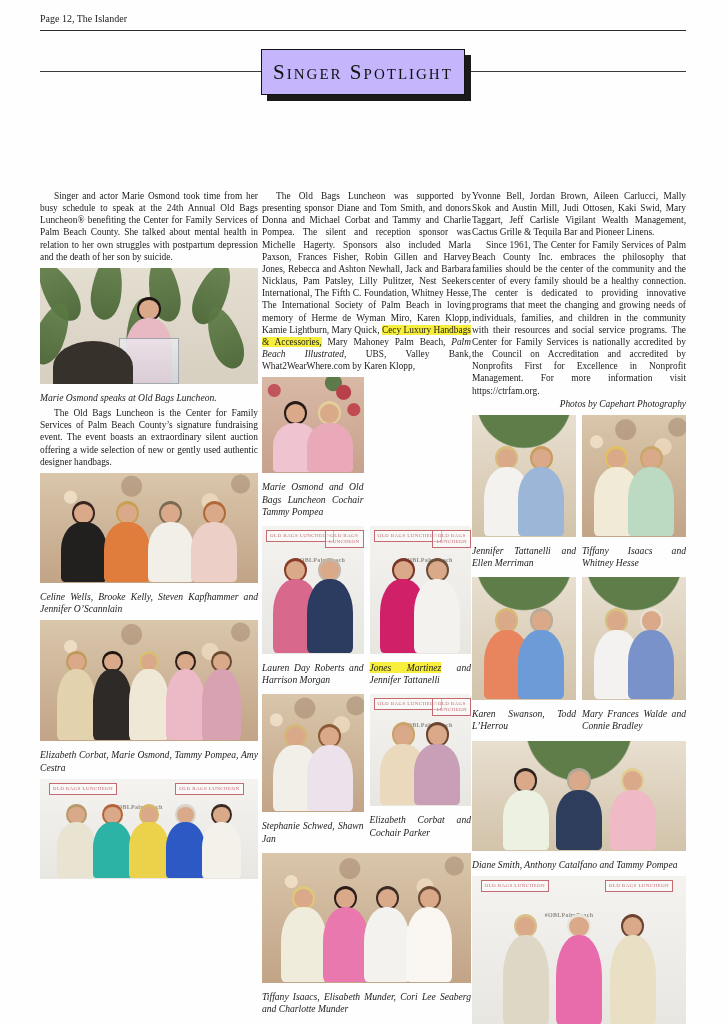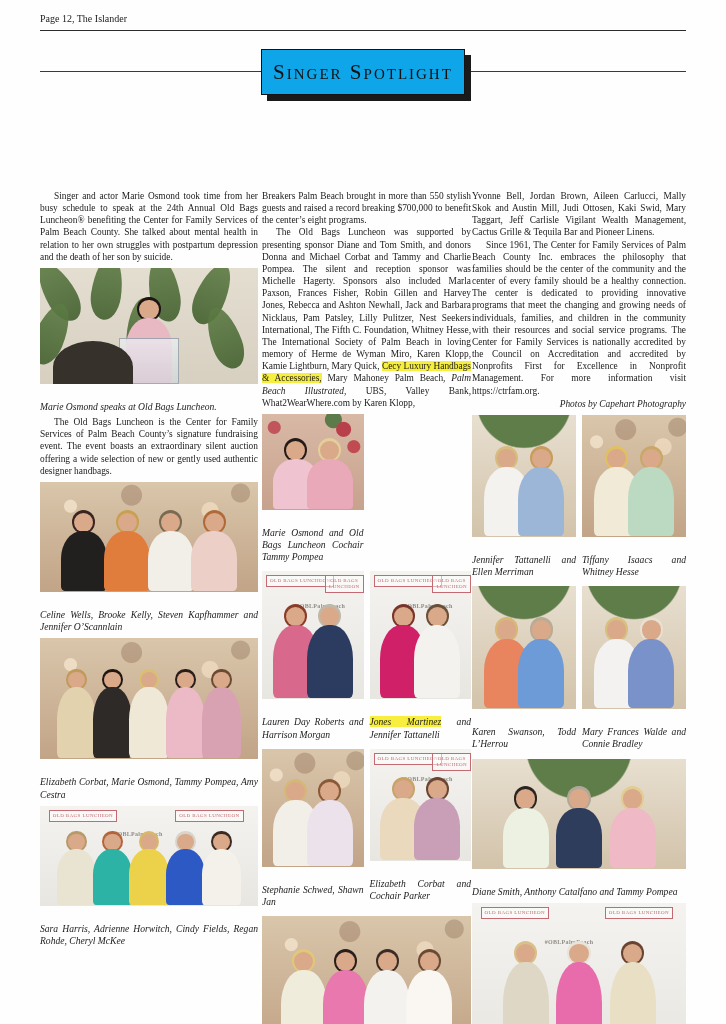--- a/index.html
+++ b/index.html
@@ -3,37 +3,37 @@
 <meta charset="utf-8">
 <style>
   html,body{margin:0;padding:0;background:#ffffff;}
   .page{position:relative;width:726px;height:1024px;background:#fefefe;overflow:hidden;
         font-family:"Liberation Serif",serif;color:#1b1b1b;}
   .masthead{position:absolute;left:40px;top:13px;font-size:10px;}
   .rule-top{position:absolute;left:40px;right:40px;top:30px;border-top:1.4px solid #2b2b2b;}
   .banner-wrap{position:absolute;left:40px;right:40px;top:49px;height:50px;}
   .banner-line{position:absolute;left:0;right:0;top:22px;border-top:1.2px solid #3a3a3a;}
   .banner-box{position:absolute;left:50%;transform:translateX(-50%);top:0;width:202px;height:44px;
-              background:#0ea5e9;border:1.6px solid #121212;box-shadow:6px 6px 0 0 #1a1a1a;
+              background:#c4b5fd;border:1.6px solid #121212;box-shadow:6px 6px 0 0 #1a1a1a;
               display:flex;align-items:center;justify-content:center;}
   .banner-text{font-variant:small-caps;font-size:21px;letter-spacing:2px;color:#111;}
   .headline{position:absolute;left:0;right:0;top:101px;text-align:center;font-weight:bold;
             font-size:22.5px;line-height:27px;color:#101010;}
   .col{position:absolute;top:190px;font-size:9.4px;line-height:12.15px;text-align:justify;}
   .col1{left:40px;width:218px;}
   .col2{left:262px;width:209px;}
   .col3{left:472px;width:214px;}
   .col p{margin:0;text-indent:14px;}
   .col p.noind{text-indent:0;}
   .col p.credit{text-indent:0;text-align:right;font-style:italic;margin-top:1px;}
   .hl{background:#f7ee3e;}
   .it{font-style:italic;}
   .fig{margin:5px 0 3px;}
   .photo{position:relative;width:100%;overflow:hidden;}
-  figcaption{font-style:italic;font-size:9.6px;line-height:12.2px;text-align:justify;margin-top:17px;}
+  figcaption{font-style:italic;font-size:9.6px;line-height:12.2px;text-align:justify;margin-top:8px;}
   .pair{display:flex;gap:6px;align-items:flex-start;}
   .pair .fig{flex:0 0 calc(50% - 3px);width:calc(50% - 3px);}
   
   .scene-podium{background:linear-gradient(#e4ded1,#d7d0c1);}
   .scene-ballroom{background:
      radial-gradient(circle at 14% 22%, rgba(255,240,218,.6) 0 6px, transparent 7px),
      radial-gradient(circle at 42% 12%, rgba(120,82,58,.30) 0 10px, transparent 11px),
      radial-gradient(circle at 78% 26%, rgba(255,236,208,.5) 0 8px, transparent 9px),
      radial-gradient(circle at 92% 10%, rgba(110,78,52,.28) 0 9px, transparent 10px),
      linear-gradient(#d9c6ab,#c2a487);}
@@ -179,25 +179,23 @@
             <div class="hair" style="width: 20.4808px; height: 21.4808px; left: 9.3796px; top: 0px; background: rgb(216, 212, 204);"></div>
             <div class="head" style="width: 16.4808px; height: 16.4808px; left: 11.3796px; top: 3px;"></div>
             <div class="torso" style="left: 0px; top: 18.6568px; width: 39.24px; height: 55.3432px; background: rgb(45, 89, 196);"></div>
           </div>
           <div class="person" style="left: 162.047px; width: 39.24px; height: 74px;">
             <div class="hair" style="width: 20.4808px; height: 21.4808px; left: 9.3796px; top: 0px; background: rgb(58, 42, 34);"></div>
             <div class="head" style="width: 16.4808px; height: 16.4808px; left: 11.3796px; top: 3px;"></div>
             <div class="torso" style="left: 0px; top: 18.6568px; width: 39.24px; height: 55.3432px; background: rgb(244, 241, 234);"></div>
           </div>
         </div>
-        <figcaption><span>Sara Harris, Adrienne Horwitch, Cindy Fields, Regan Rohde, Cheryl McKee</span></figcaption>
       </figure>
     </div>
   <div class="col col2" id="col-1">
-      <p class="noind"><span>Breakers Palm Beach brought in more than 550 stylish guests and raised a record breaking $700,000 to benefit the center’s eight programs.</span></p>
       <p><span>The Old Bags Luncheon was supported by presenting sponsor Diane and Tom Smith, and donors Donna and Michael Corbat and Tammy and Charlie Pompea. The silent and reception sponsor was Michelle Hagerty. Sponsors also included Marla Paxson, Frances Fisher, Robin Gillen and Harvey Jones, Rebecca and Ashton Newhall, Jack and Barbara Nicklaus, Pam Patsley, Lilly Pulitzer, Nest Seekers International, The Fifth C. Foundation, Whitney Hesse, The International Society of Palm Beach in loving memory of Herme de Wyman Miro, Karen Klopp, Kamie Lightburn, Mary Quick, </span><span class="hl">Cecy Luxury Handbags &amp; Accessories,</span><span> Mary Mahoney Palm Beach, </span><span class="it">Palm Beach Illustrated</span><span>, UBS, Valley Bank, What2WearWhere.com by Karen Klopp,</span></p>
       <div class="pair">
         <figure class="fig">
           <div class="photo scene-floral" style="height: 96px;">
             <div class="person" style="left: 10.9958px; width: 45.675px; height: 71.04px;">
               <div class="hair" style="width: 23.1835px; height: 24.1835px; left: 11.2457px; top: 0px; background: rgb(36, 26, 24);"></div>
               <div class="head" style="width: 19.1835px; height: 19.1835px; left: 13.2457px; top: 3px;"></div>
               <div class="torso" style="left: 0px; top: 21.2243px; width: 45.675px; height: 49.8157px; background: rgb(239, 196, 208);"></div>
             </div>
             <div class="person" style="left: 44.8292px; width: 45.675px; height: 71.04px;">

